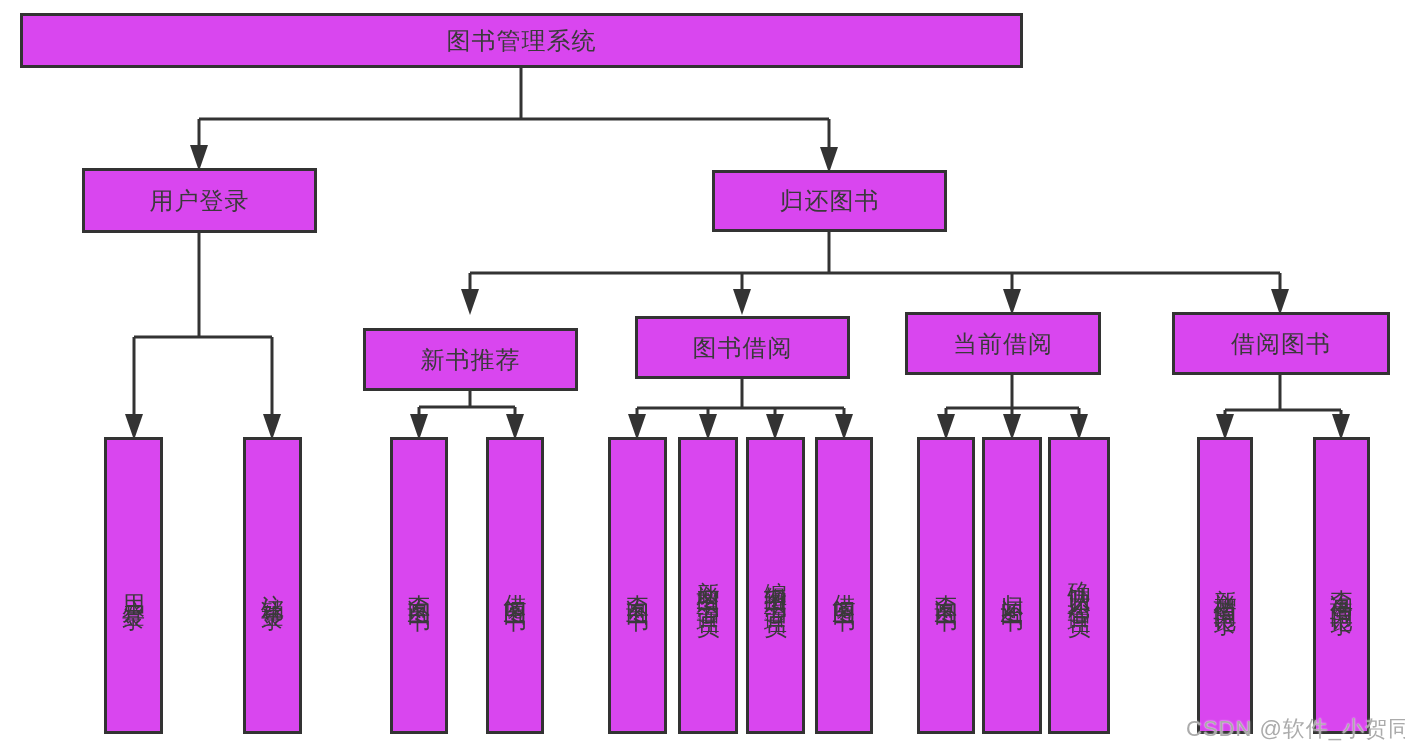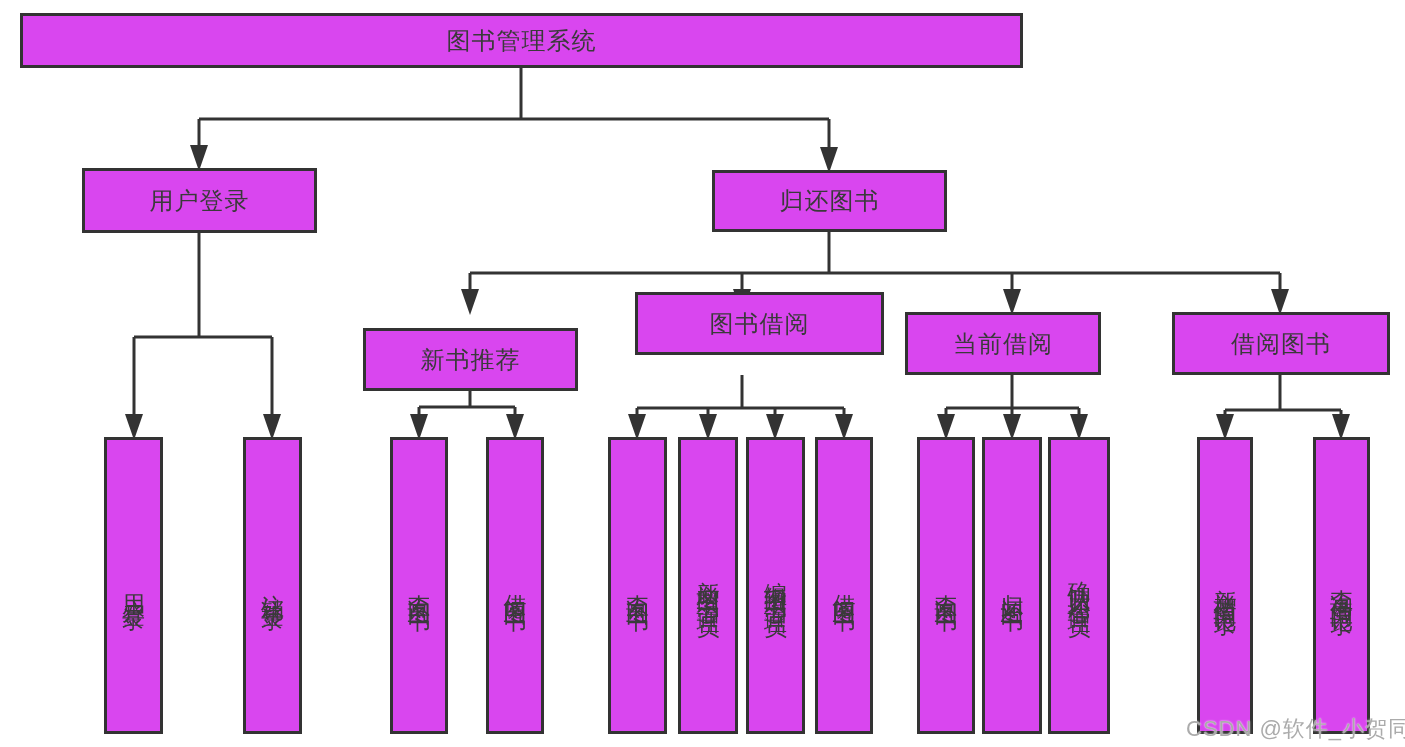--- a/index.html
+++ b/index.html
@@ -124,21 +124,21 @@
   <div class="hbox" style="left:82px;top:168px;width:235px;height:65px">
     <span>用户登录</span>
   </div>
   <div class="hbox" style="left:712px;top:170px;width:235px;height:62px">
     <span>归还图书</span>
   </div>
 
   <div class="hbox" style="left:363px;top:328px;width:215px;height:63px">
     <span>新书推荐</span>
   </div>
-  <div class="hbox" style="left:635px;top:292px;width:249px;height:63px">
+  <div class="hbox" style="left:635px;top:316px;width:215px;height:63px">
     <span>图书借阅</span>
   </div>
   <div class="hbox" style="left:905px;top:312px;width:196px;height:63px">
     <span>当前借阅</span>
   </div>
   <div class="hbox" style="left:1172px;top:312px;width:218px;height:63px">
     <span>借阅图书</span>
   </div>
 
   <div class="vbox" style="left:104px;width:59px">

